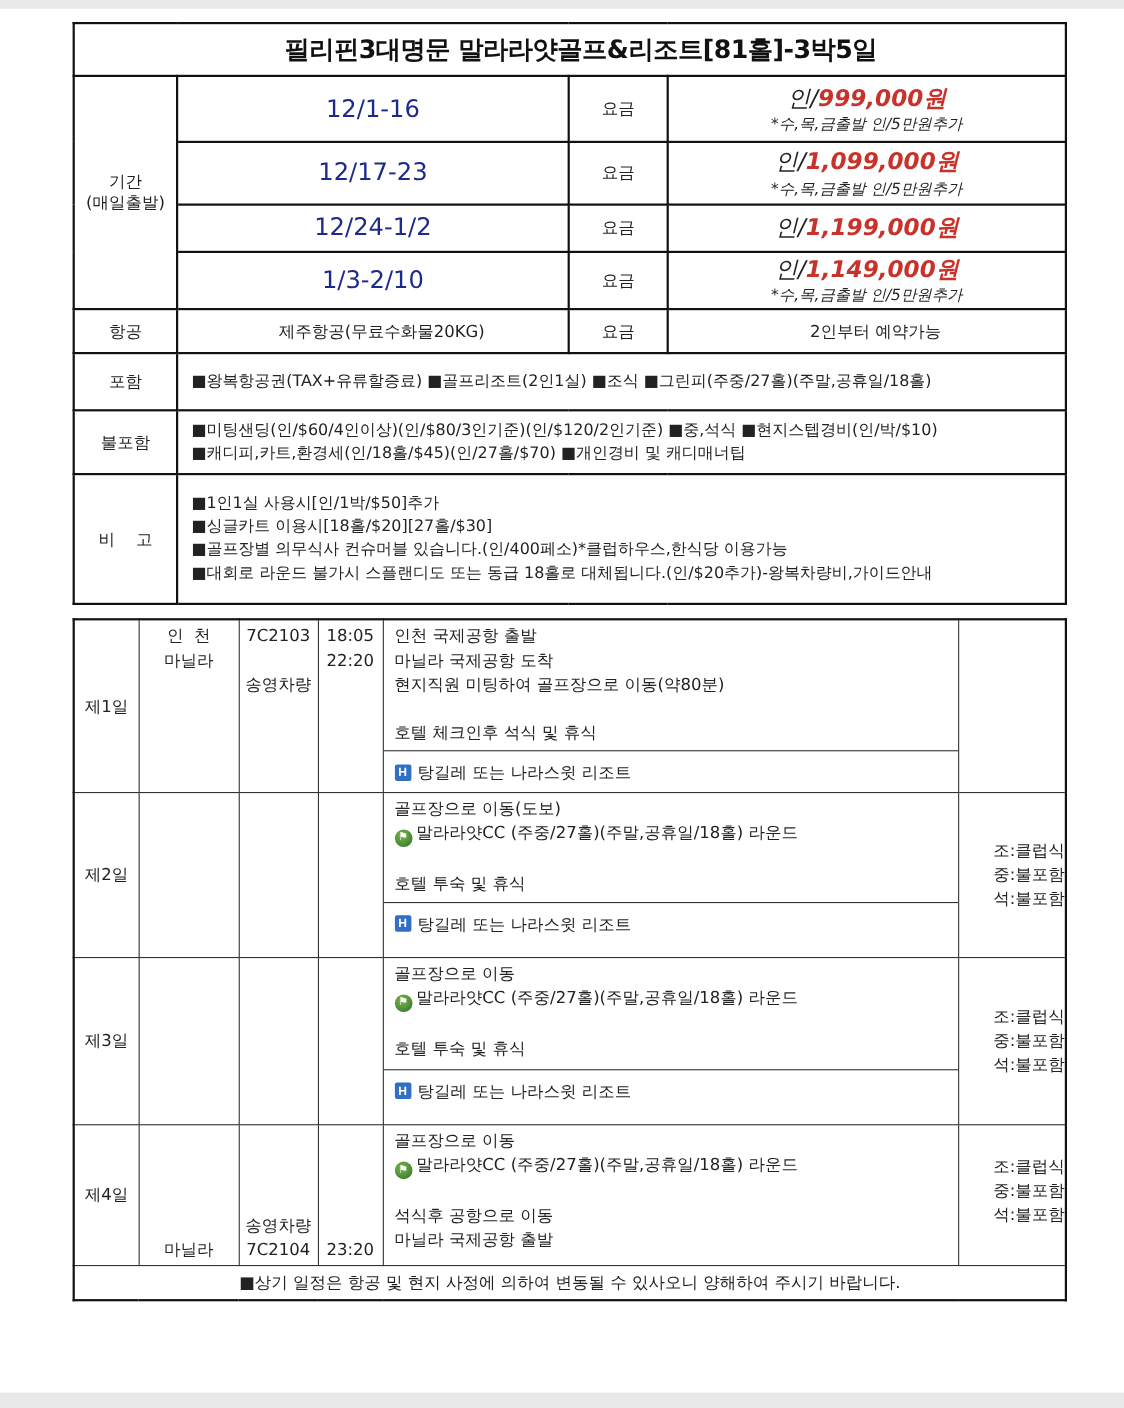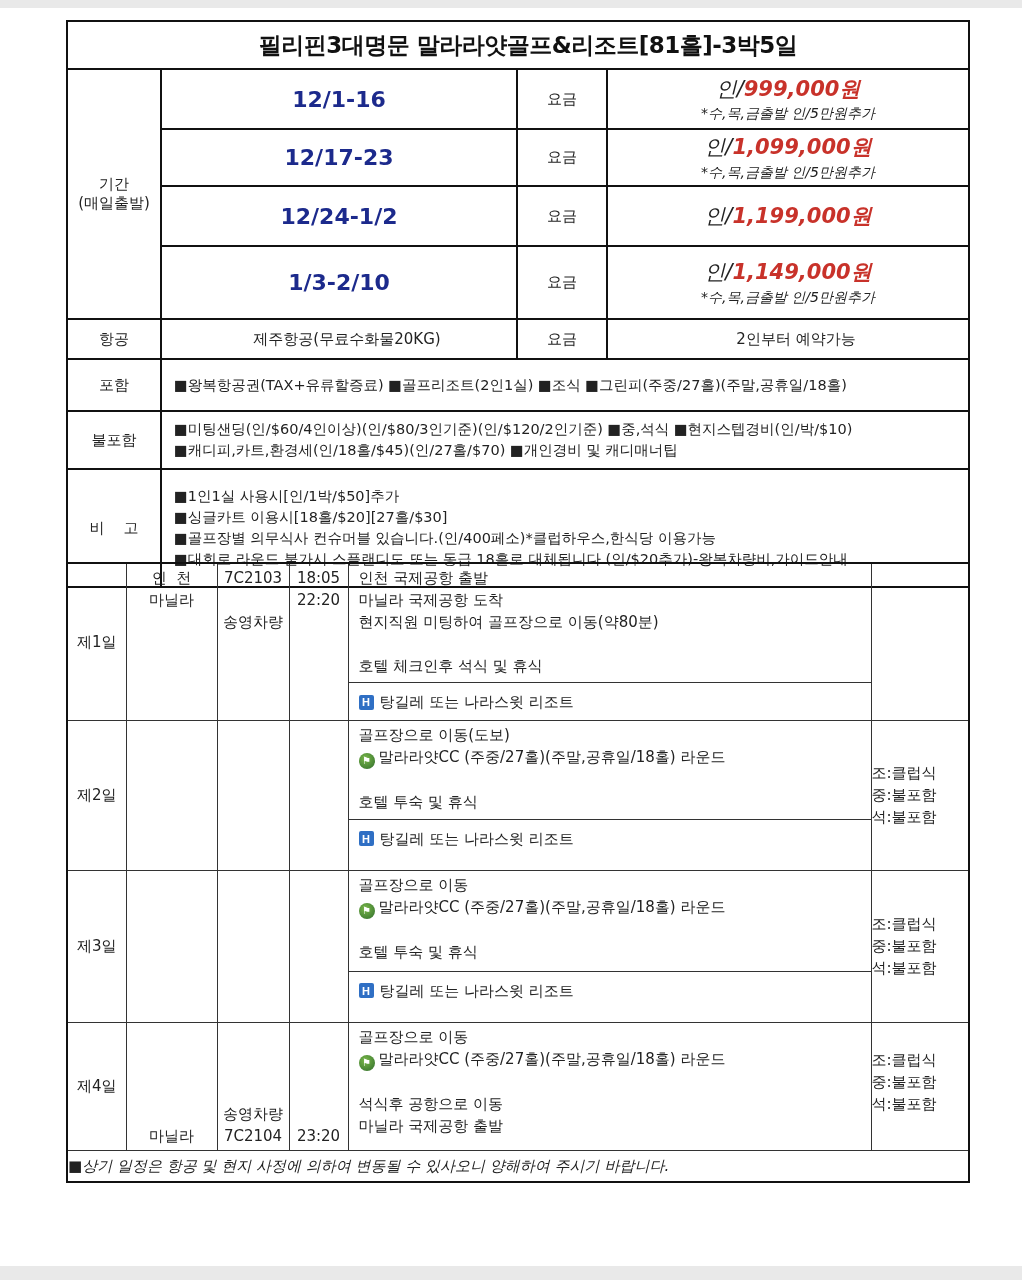--- a/index.html
+++ b/index.html
@@ -12,21 +12,21 @@
   .page-edge.top { top: 0; }
   .page-edge.bottom { bottom: 0; height: 14px; }
   table { border-collapse: collapse; table-layout: fixed; position: absolute; }
   td, th { border: 1px solid #222; padding: 0; vertical-align: middle; }
 
   
   #info { left: 66px; top: 20px; width: 902px; border: 2px solid #111; }
   #info td { border: 2px solid #111; }
   .title-cell { height: 46px; text-align: center; font-size: 23px; font-weight: bold; color: #111; letter-spacing: -0.5px; padding-left: 20px; }
   .label-cell { text-align: center; font-size: 15px; color: #222; }
-  .period-cell { text-align: center; font-size: 22px; font-weight: bold; color: #1c2a8c; }
+  .period-cell { text-align: center; font-size: 22px; font-weight: normal; color: #1c2a8c; }
   .fee-label { text-align: center; font-size: 15px; color: #222; }
   .price-cell { text-align: center; line-height: 1.15; font-style: italic; }
   .price-main { font-size: 21px; color: #222; }
   .price-red { color: #c8322a; font-weight: bold; }
   .price-note { display: block; font-size: 14px; color: #222; margin-top: 4px; }
   .plain-center { text-align: center; font-size: 15px; padding-left: 16px; }
   .bullets { padding-left: 12px !important; font-size: 14.5px; line-height: 21px; text-align: left; }
   .bullets div { white-space: nowrap; }
 
   
@@ -34,22 +34,22 @@
   #itin th { font-weight: normal; font-size: 15px; height: 25px; text-align: center; border: 1px solid #333; letter-spacing: 3px; }
   #itin td { border: 1px solid #333; font-size: 15px; line-height: 22px; }
   .col-day { text-align: center; }
   .top-cell { vertical-align: top !important; text-align: center; padding-top: 3px !important; }
   .bot-cell { vertical-align: bottom !important; text-align: center; padding-bottom: 3px !important; }
   .sched { padding: 3px 0 0 0 !important; vertical-align: top !important; text-align: left; }
   .sched-line { padding-left: 10px; white-space: nowrap; }
   .hotel-row { border-top: 1px solid #333; padding: 8px 10px 6px 10px; display: flex; align-items: center; gap: 6px; }
   .h-icon { display: inline-flex; width: 15px; height: 15px; background: #2f6fc4; color: #fff; font-size: 11px; font-weight: bold; align-items: center; justify-content: center; border-radius: 2px; font-family: "Liberation Sans", sans-serif; }
   .golf-icon { display: inline-flex; width: 16px; height: 16px; border-radius: 50%; background: radial-gradient(circle at 40% 35%, #7ab84a, #2e6b2a); color: #fff; font-size: 10px; align-items: center; justify-content: center; margin-right: 4px; vertical-align: -2px; }
-  .meals { text-align: left; font-size: 15px; line-height: 23px; }
-  .footer-note { font-size: 15px; height: 30px; font-style: italic; }
+  .meals { text-align: right; font-size: 15px; line-height: 23px; }
+  .footer-note { text-align: center; font-size: 15px; height: 30px; }
   .spacer { height: 22px; }
 </style>
 </head>
 <body>
 
 <div class="page-edge top"></div>
 
 <table id="info">
   <colgroup>
     <col style="width:94px">
@@ -75,28 +75,28 @@
     </td>
   </tr>
   <tr style="height:57px">
     <td class="period-cell">12/17-23</td>
     <td class="fee-label">요금</td>
     <td class="price-cell">
       <span class="price-main"><span>인/</span><span class="price-red">1,099,000원</span></span>
       <span class="price-note">*수,목,금출발 인/5만원추가</span>
     </td>
   </tr>
-  <tr style="height:60px">
+  <tr style="height:43px">
     <td class="period-cell">12/24-1/2</td>
     <td class="fee-label">요금</td>
     <td class="price-cell">
       <span class="price-main"><span>인/</span><span class="price-red">1,199,000원</span></span>
     </td>
   </tr>
-  <tr style="height:73px">
+  <tr style="height:52px">
     <td class="period-cell">1/3-2/10</td>
     <td class="fee-label">요금</td>
     <td class="price-cell">
       <span class="price-main"><span>인/</span><span class="price-red">1,149,000원</span></span>
       <span class="price-note">*수,목,금출발 인/5만원추가</span>
     </td>
   </tr>
   <tr style="height:40px">
     <td class="label-cell">항공</td>
     <td class="plain-center">제주항공(무료수화물20KG)</td>

